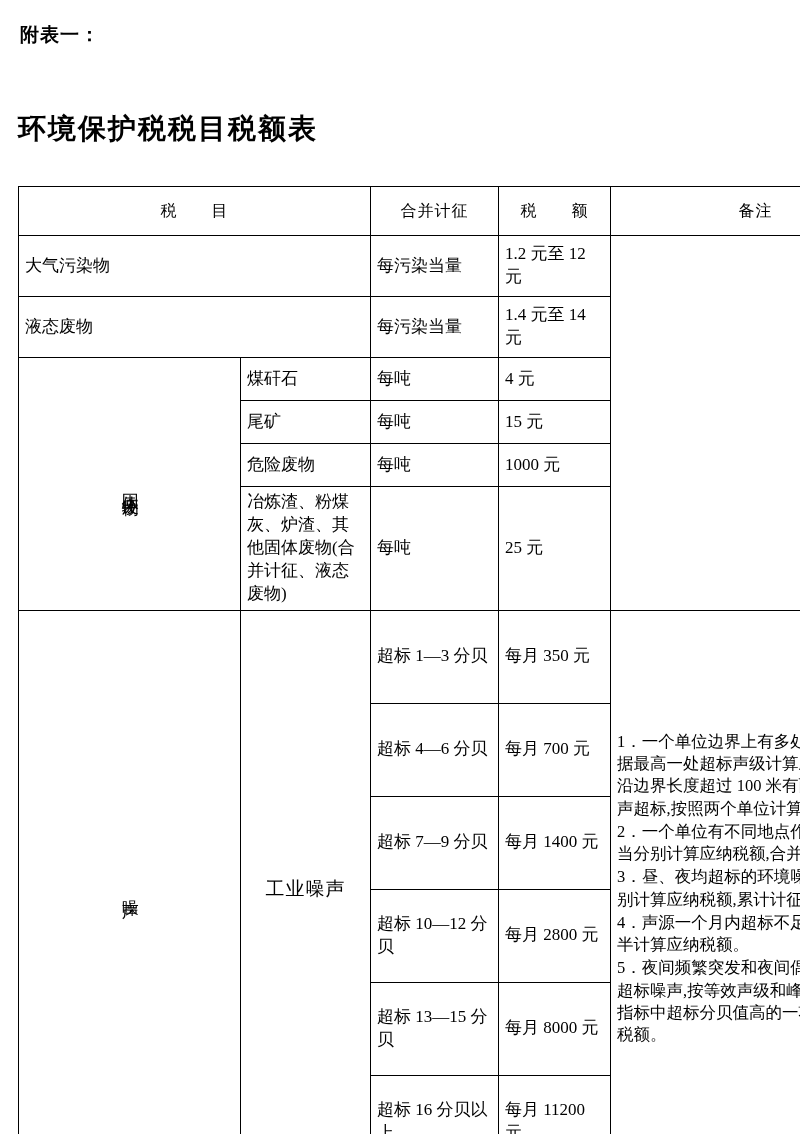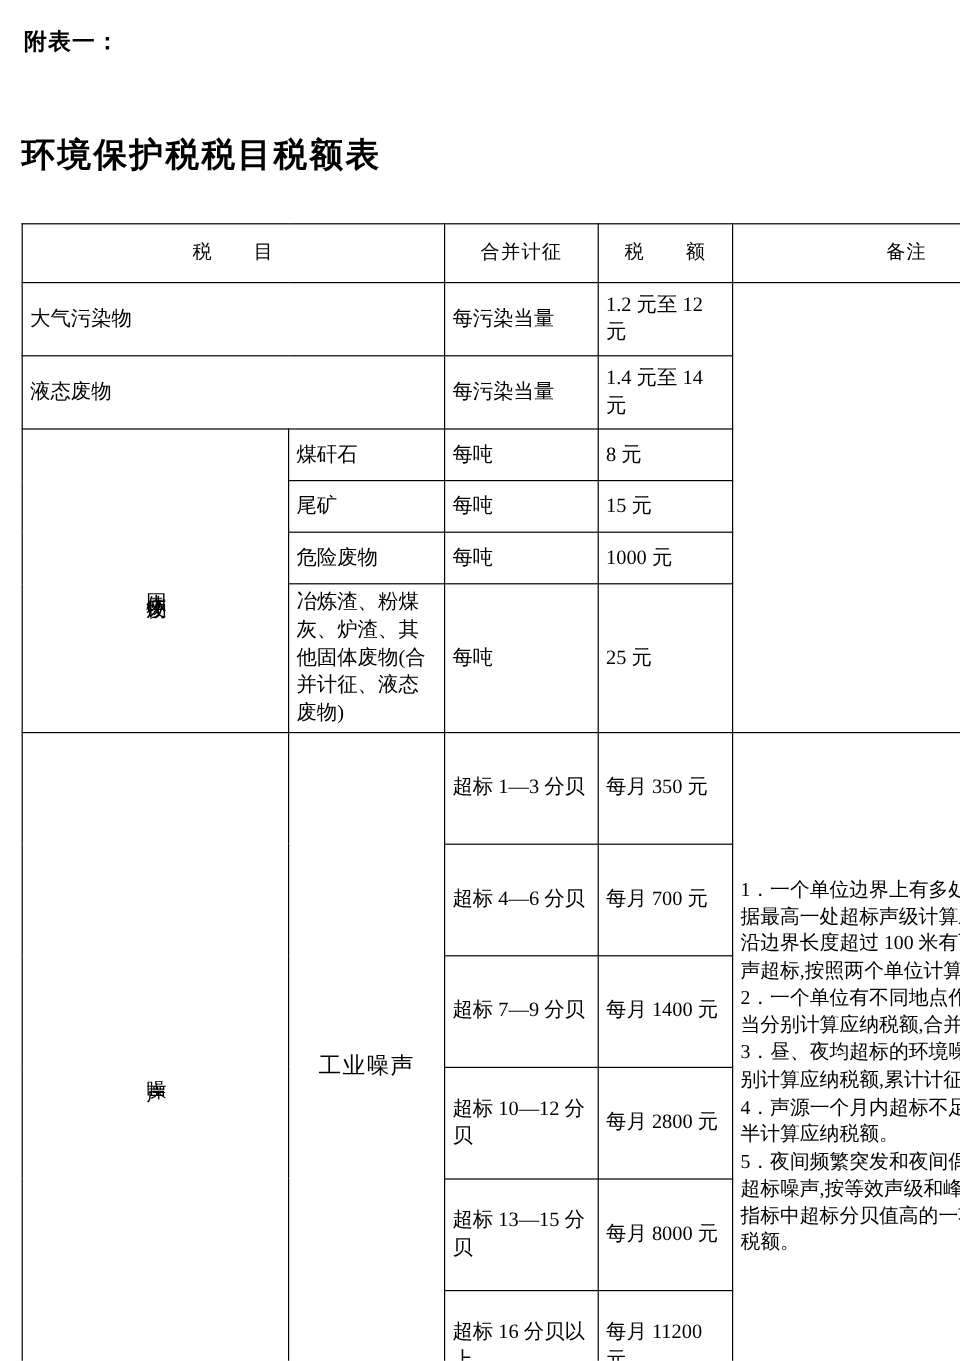--- a/index.html
+++ b/index.html
@@ -146,21 +146,21 @@
         <td class="cell-left">每污染当量</td>
         <td class="cell-left amt">1.4 元至 14 元</td>
       </tr>
 
       <tr class="row-solid">
         <td class="vcell" rowspan="4">
           <span class="vertical-label">固体废物</span>
         </td>
         <td class="cell-left">煤矸石</td>
         <td class="cell-left">每吨</td>
-        <td class="cell-left">8 元</td>
+        <td class="cell-left">4 元</td>
       </tr>
       <tr class="row-solid">
         <td class="cell-left">尾矿</td>
         <td class="cell-left">每吨</td>
         <td class="cell-left">15 元</td>
       </tr>
       <tr class="row-solid">
         <td class="cell-left">危险废物</td>
         <td class="cell-left">每吨</td>
         <td class="cell-left">1000 元</td>

